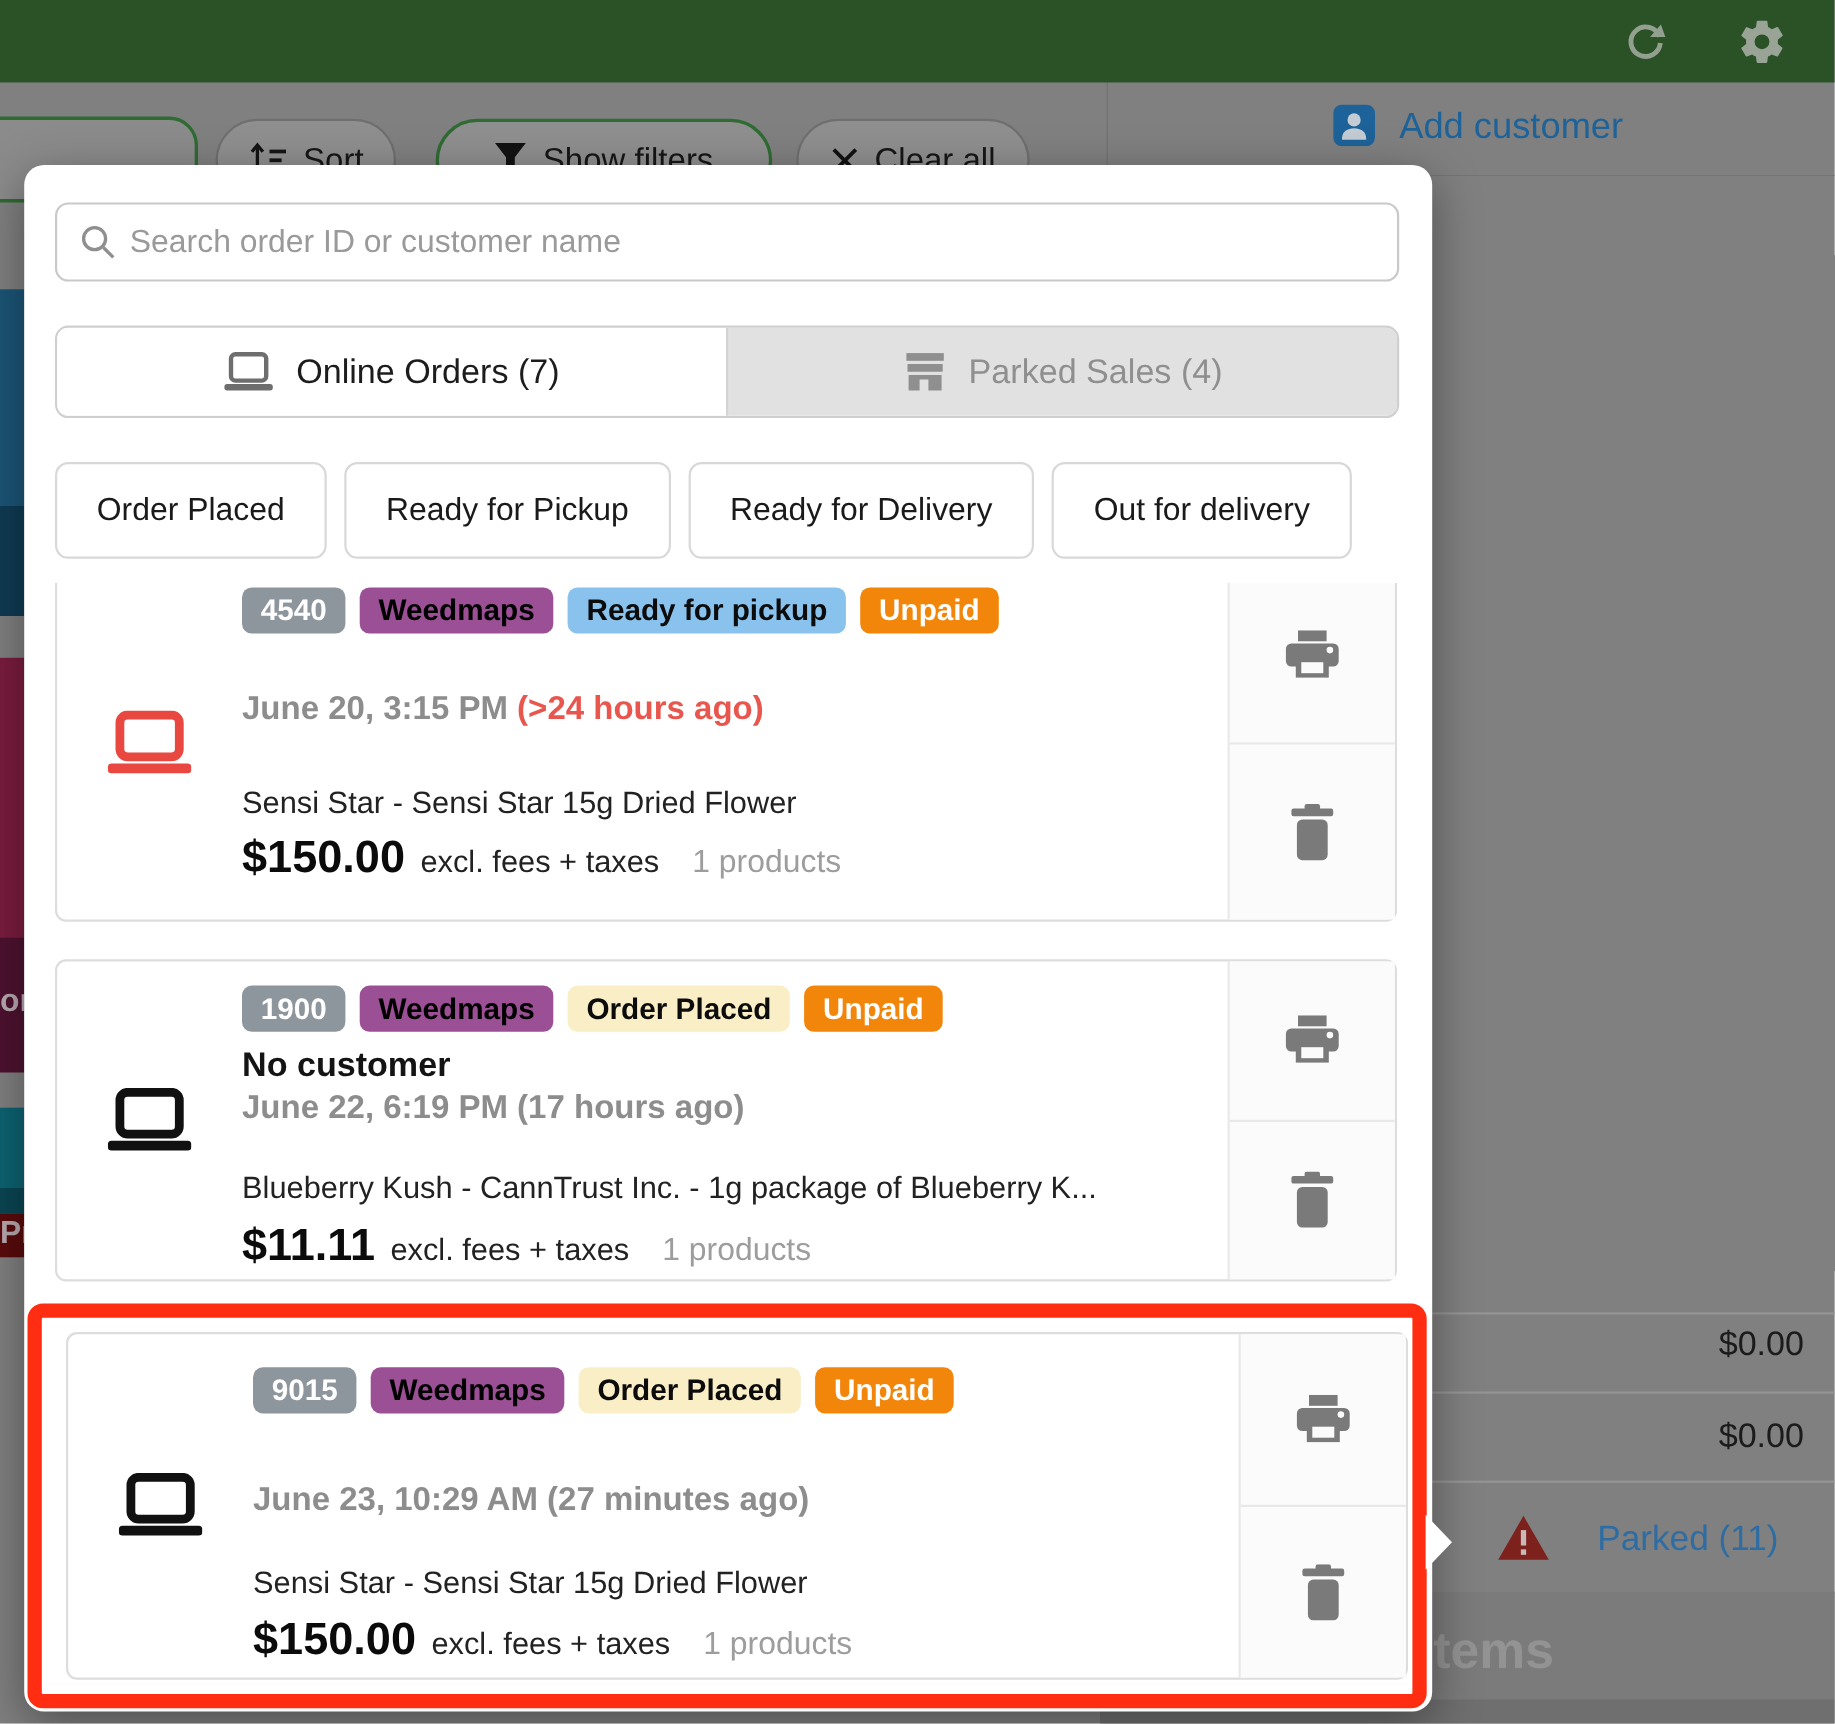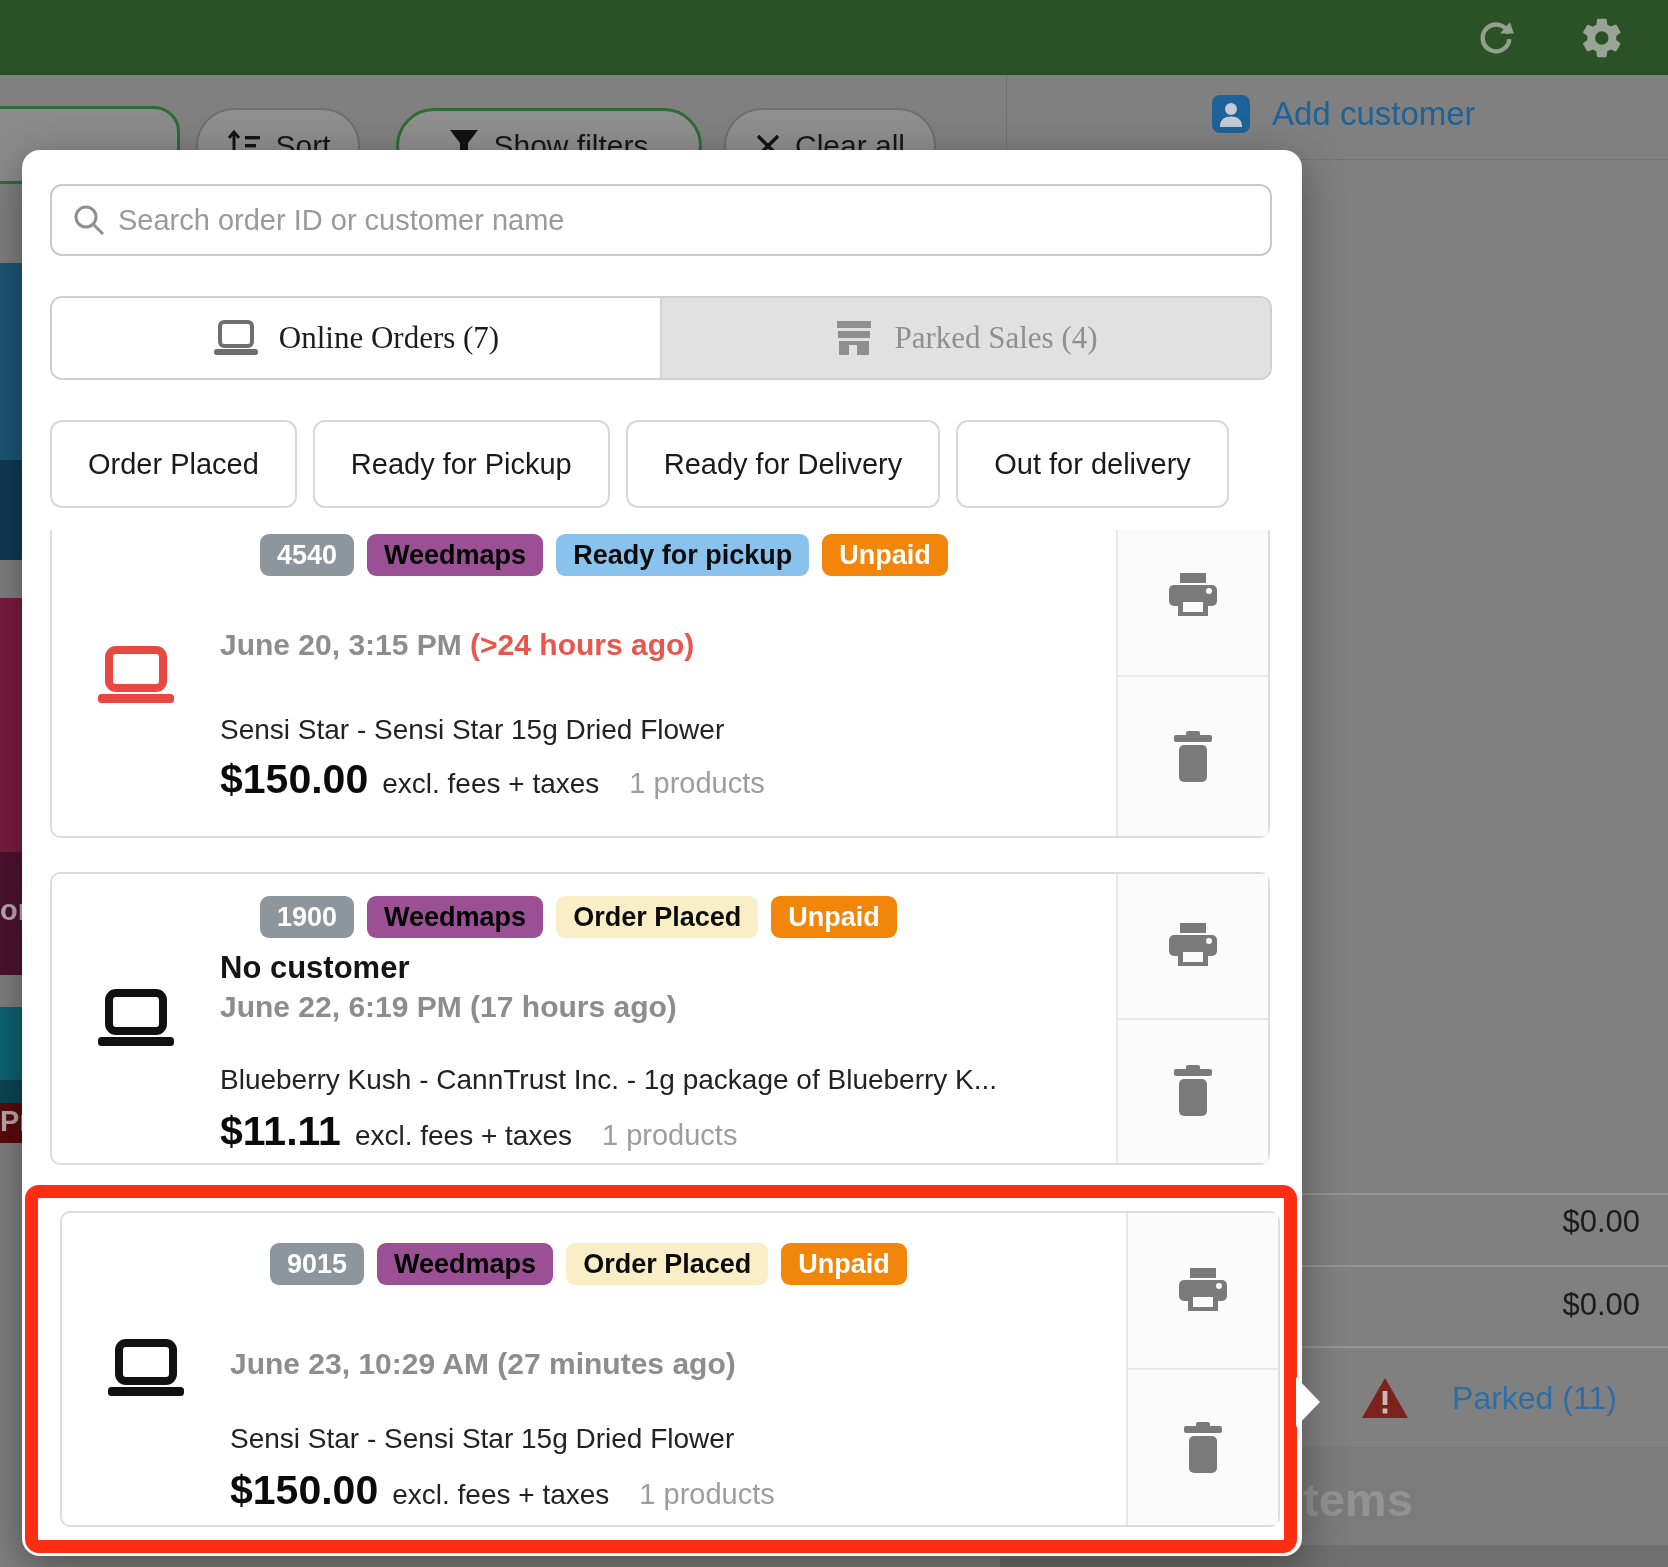--- a/index.html
+++ b/index.html
@@ -41,41 +41,41 @@
                    border-top:25px solid transparent; border-bottom:25px solid transparent; border-left:24px solid #ffffff; }
 
   .search-wrap { position:absolute; left:28px; top:34px; width:1222px; height:72px; }
   .search-wrap input { width:100%; height:100%; border:2px solid #c9c9c9; border-radius:12px; outline:none;
                        font-size:29px; color:#333; padding:0 20px 0 66px; font-family:Liberation Sans, sans-serif; background:#fff; }
   .search-wrap input::placeholder { color:#9a9a9a; }
   .search-wrap .mag { position:absolute; left:22px; top:19px; }
 
   .tabs { position:absolute; left:28px; top:146px; width:1222px; height:84px; border:2px solid #cfcfcf;
           border-radius:12px; display:flex; overflow:hidden; }
-  .tab { flex:1; display:flex; align-items:center; justify-content:center; gap:20px; font-size:31px; cursor:pointer;font-family:Liberation Serif, serif; }
+  .tab { flex:1; display:flex; align-items:center; justify-content:center; gap:20px; font-size:31px; cursor:pointer; }
   .tab.active { background:#ffffff; color:#1c1c1c; }
   .tab.inactive { background:#e1e1e1; color:#8f8f8f; border-left:2px solid #d4d4d4; }
 
   .chips { position:absolute; left:28px; top:270px; height:88px; display:flex; gap:16px; }
   .chip { height:88px; padding:0 36px; border:2px solid #d8d8d8; border-radius:12px; background:#fff;
           display:flex; align-items:center; font-size:29px; color:#1a1a1a; cursor:pointer; }
 
   .order-list { position:absolute; left:0; top:380px; width:1280px; height:1026px; overflow:hidden; }
 
   .order-card { position:absolute; left:28px; width:1220px; background:#fff; border:2px solid #dddddd;
                 border-radius:10px; display:flex; }
   .icon-col { width:168px; display:flex; align-items:center; justify-content:center; }
   .content-col { flex:1; min-width:0; }
   .actions-col { width:152px; border-left:2px solid #e8e8e8; display:flex; flex-direction:column; }
   .action-cell { flex:1; background:#fbfbfb; display:flex; align-items:center; justify-content:center; cursor:pointer; }
   .action-cell.top { border-bottom:2px solid #e8e8e8; }
 
   .badge-row { display:flex; gap:13px; }
   .badge { height:42px; line-height:42px; padding:0 17px; border-radius:9px; font-weight:bold; font-size:27px; white-space:nowrap; }
-  .b-gray { background:#8e969d; color:#fff;margin-left:40px; }
+  .b-gray { background:#8e969d; color:#fff; }
   .b-purple { background:#9b4f94; color:#000000; }
   .b-blue { background:#8ac2ee; color:#0c0c0c; }
   .b-yellow { background:#faeec7; color:#0c0c0c; }
   .b-orange { background:#f2860b; color:#fff; }
 
   .cust-line { font-size:31px; font-weight:bold; color:#141414; }
   .date-line { font-size:30px; font-weight:bold; color:#8d8d8d; white-space:nowrap; }
   .date-line .alert { color:#e8564d;margin-top:10px; }
   .prod-line { font-size:28px; color:#222; white-space:nowrap; overflow:hidden; }
   .price-line { display:flex; align-items:baseline; }

